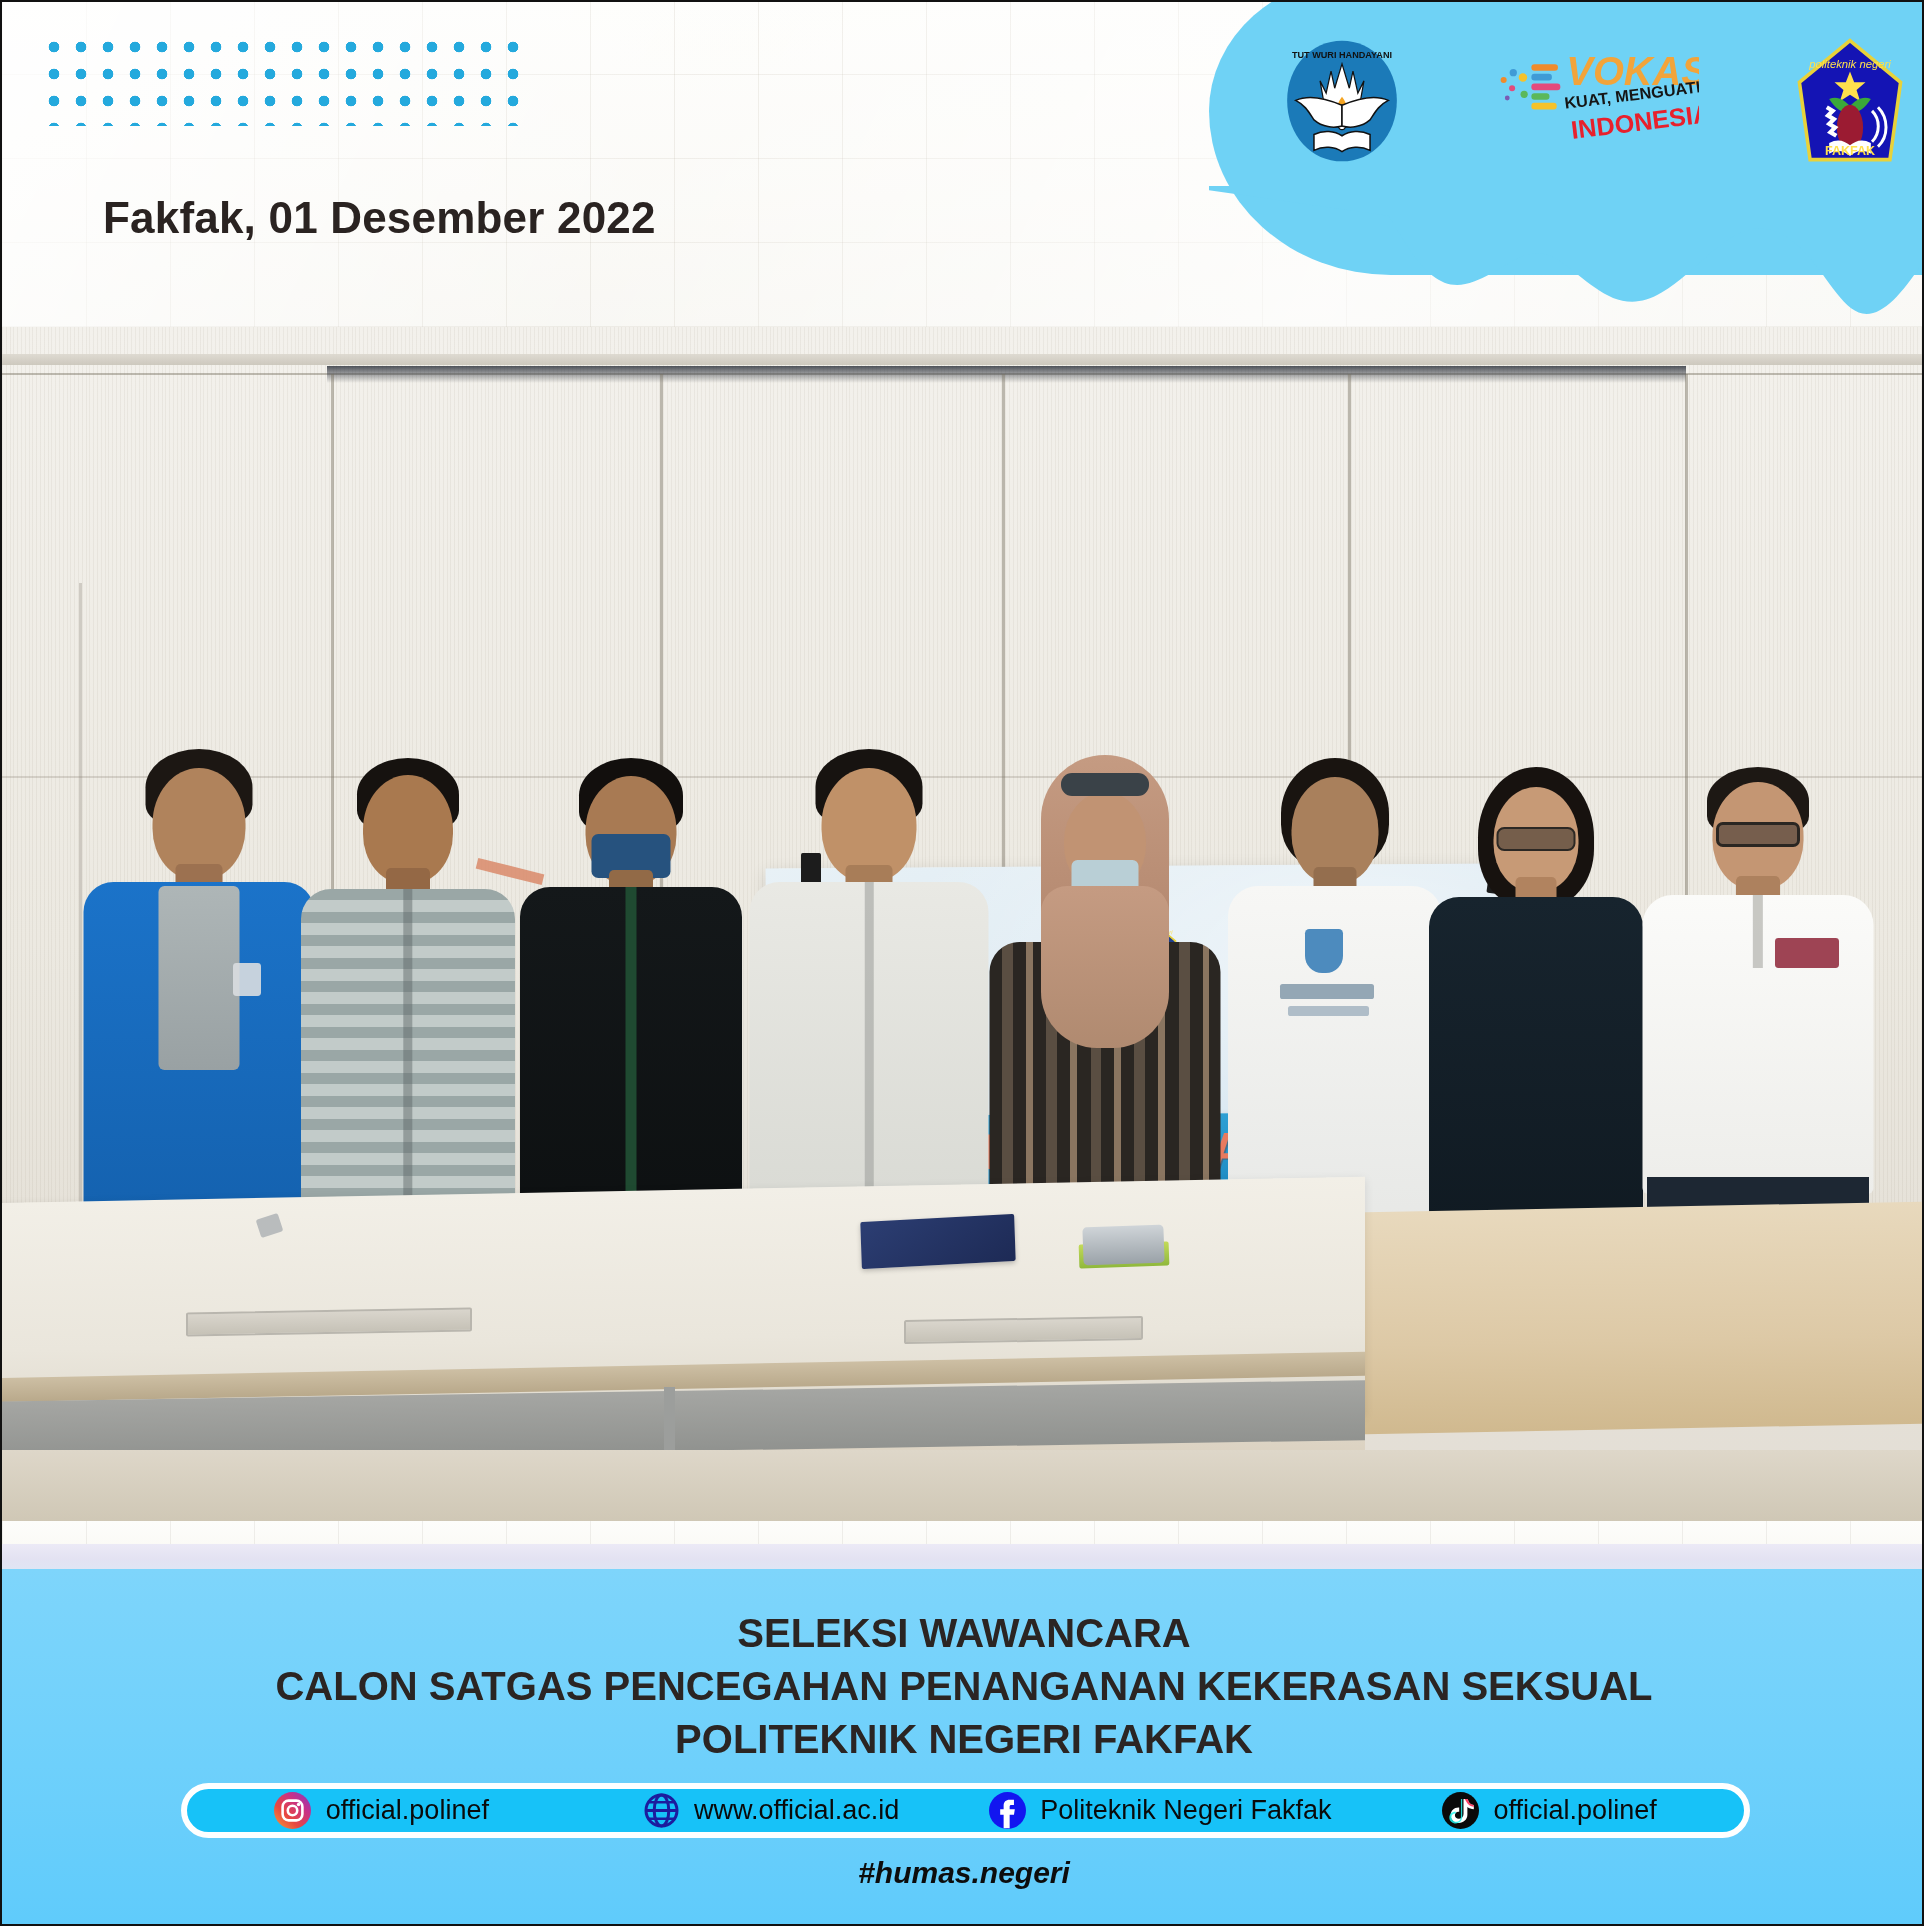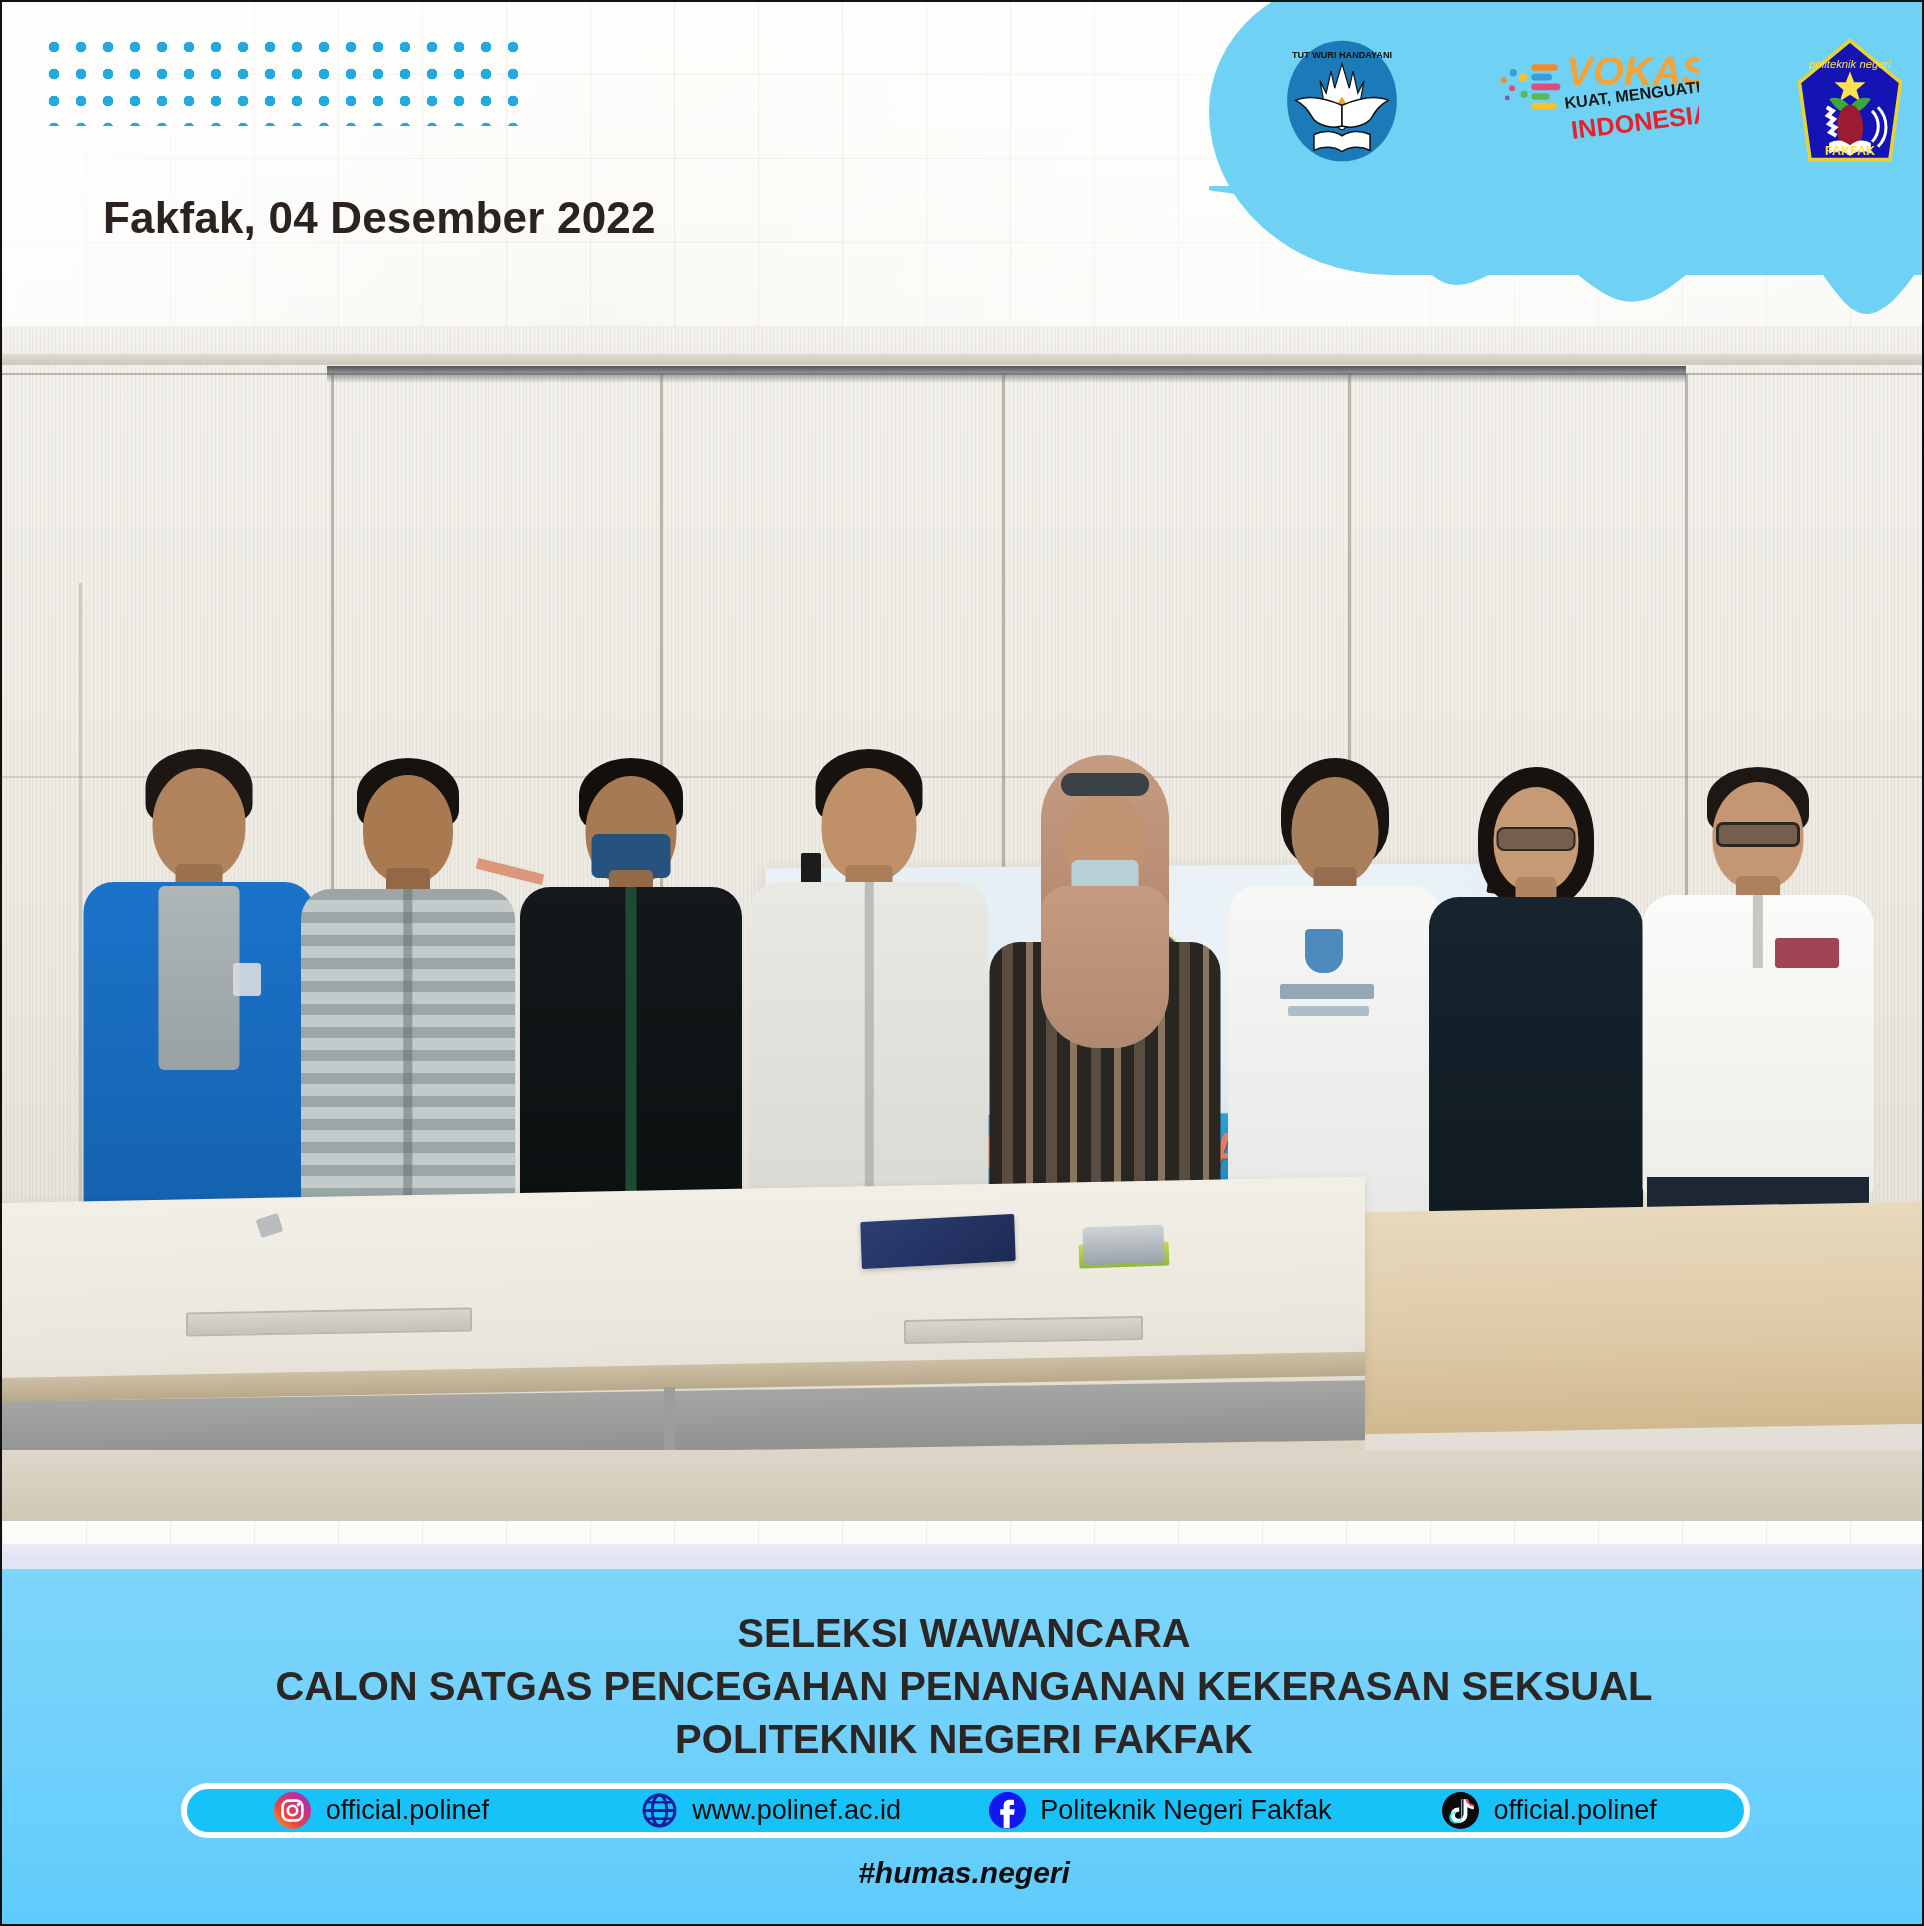--- a/index.html
+++ b/index.html
@@ -236,21 +236,21 @@
 <body>
 
 <div class="poster">
 
   <div class="header">
     <div class="hdr-sheen"></div>
 
     <div class="dotgrid"></div>
 
     <div class="datebar">
-      <span>Fakfak, 04 Desember 2022</span>
+      <span>Fakfak, 01 Desember 2022</span>
     </div>
 
     <div class="blob"></div>
     <div class="blob-wave">
       <svg width="743" height="145" viewBox="0 0 1740 340" preserveAspectRatio="none">
         <path d="M0,0 L1740,0 L1740,70 C1660,200 1600,300 1540,300 C1470,300 1430,150 1330,108 C1230,66 1160,190 1060,250 C960,310 900,230 820,175 C740,120 690,210 600,230 C520,248 470,150 420,70 L0,10 Z" fill="#6fd2f5"></path>
       </svg>
     </div>
 
     <div class="hdr-logos">
@@ -494,21 +494,21 @@
 
       <div class="socio">
         <span class="ic">
           <svg viewBox="0 0 86 86" width="37" height="37">
             <circle cx="43" cy="43" r="36" fill="none" stroke="#1c1c9e" stroke-width="7"></circle>
             <ellipse cx="43" cy="43" rx="17" ry="36" fill="none" stroke="#1c1c9e" stroke-width="7"></ellipse>
             <line x1="7" y1="43" x2="79" y2="43" stroke="#1c1c9e" stroke-width="7"></line>
             <path d="M14 24 h58 M14 62 h58" stroke="#1c1c9e" stroke-width="6" fill="none"></path>
           </svg>
         </span>
-        <span class="lbl">www.polinef.ac.id</span>
+        <span class="lbl">www.official.ac.id</span>
       </div>
 
       <div class="socio">
         <span class="ic">
           <svg viewBox="0 0 86 86" width="37" height="37">
             <circle cx="43" cy="43" r="43" fill="#1216f0"></circle>
             <path d="M50 30 h8 v-12 h-10 c-9 0 -14 5 -14 14 v8 h-8 v13 h8 v31 h14 v-31 h10 l2 -13 h-12 v-6 c0 -3 1 -4 4 -4 Z" fill="#fff"></path>
           </svg>
         </span>
         <span class="lbl">Politeknik Negeri Fakfak</span>

